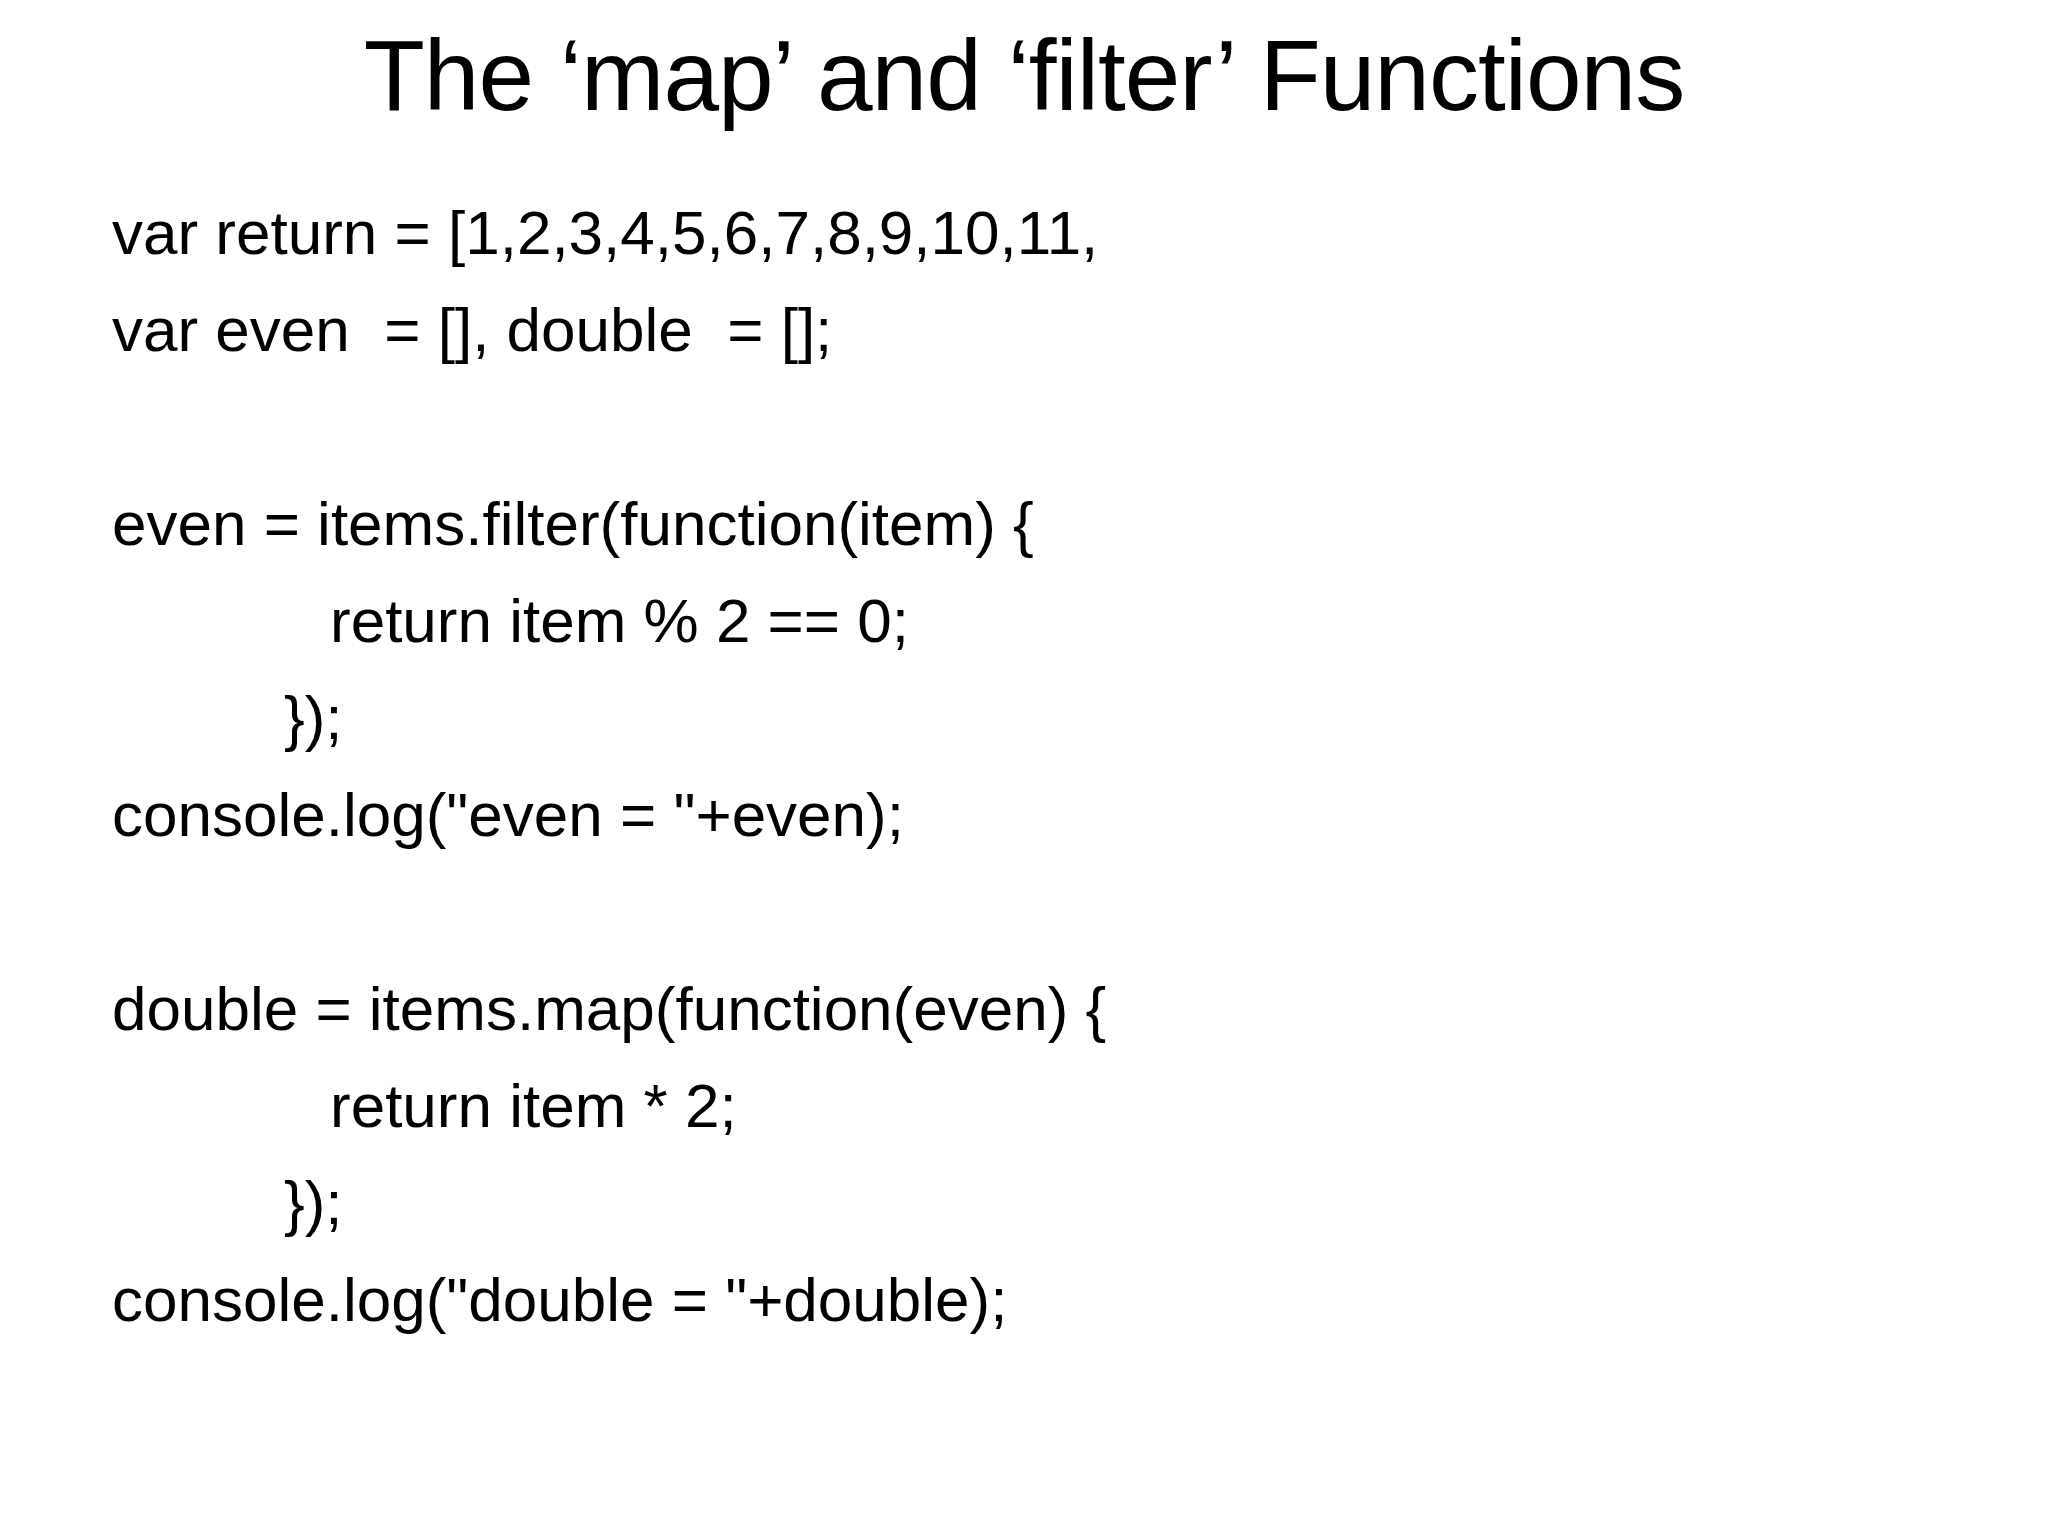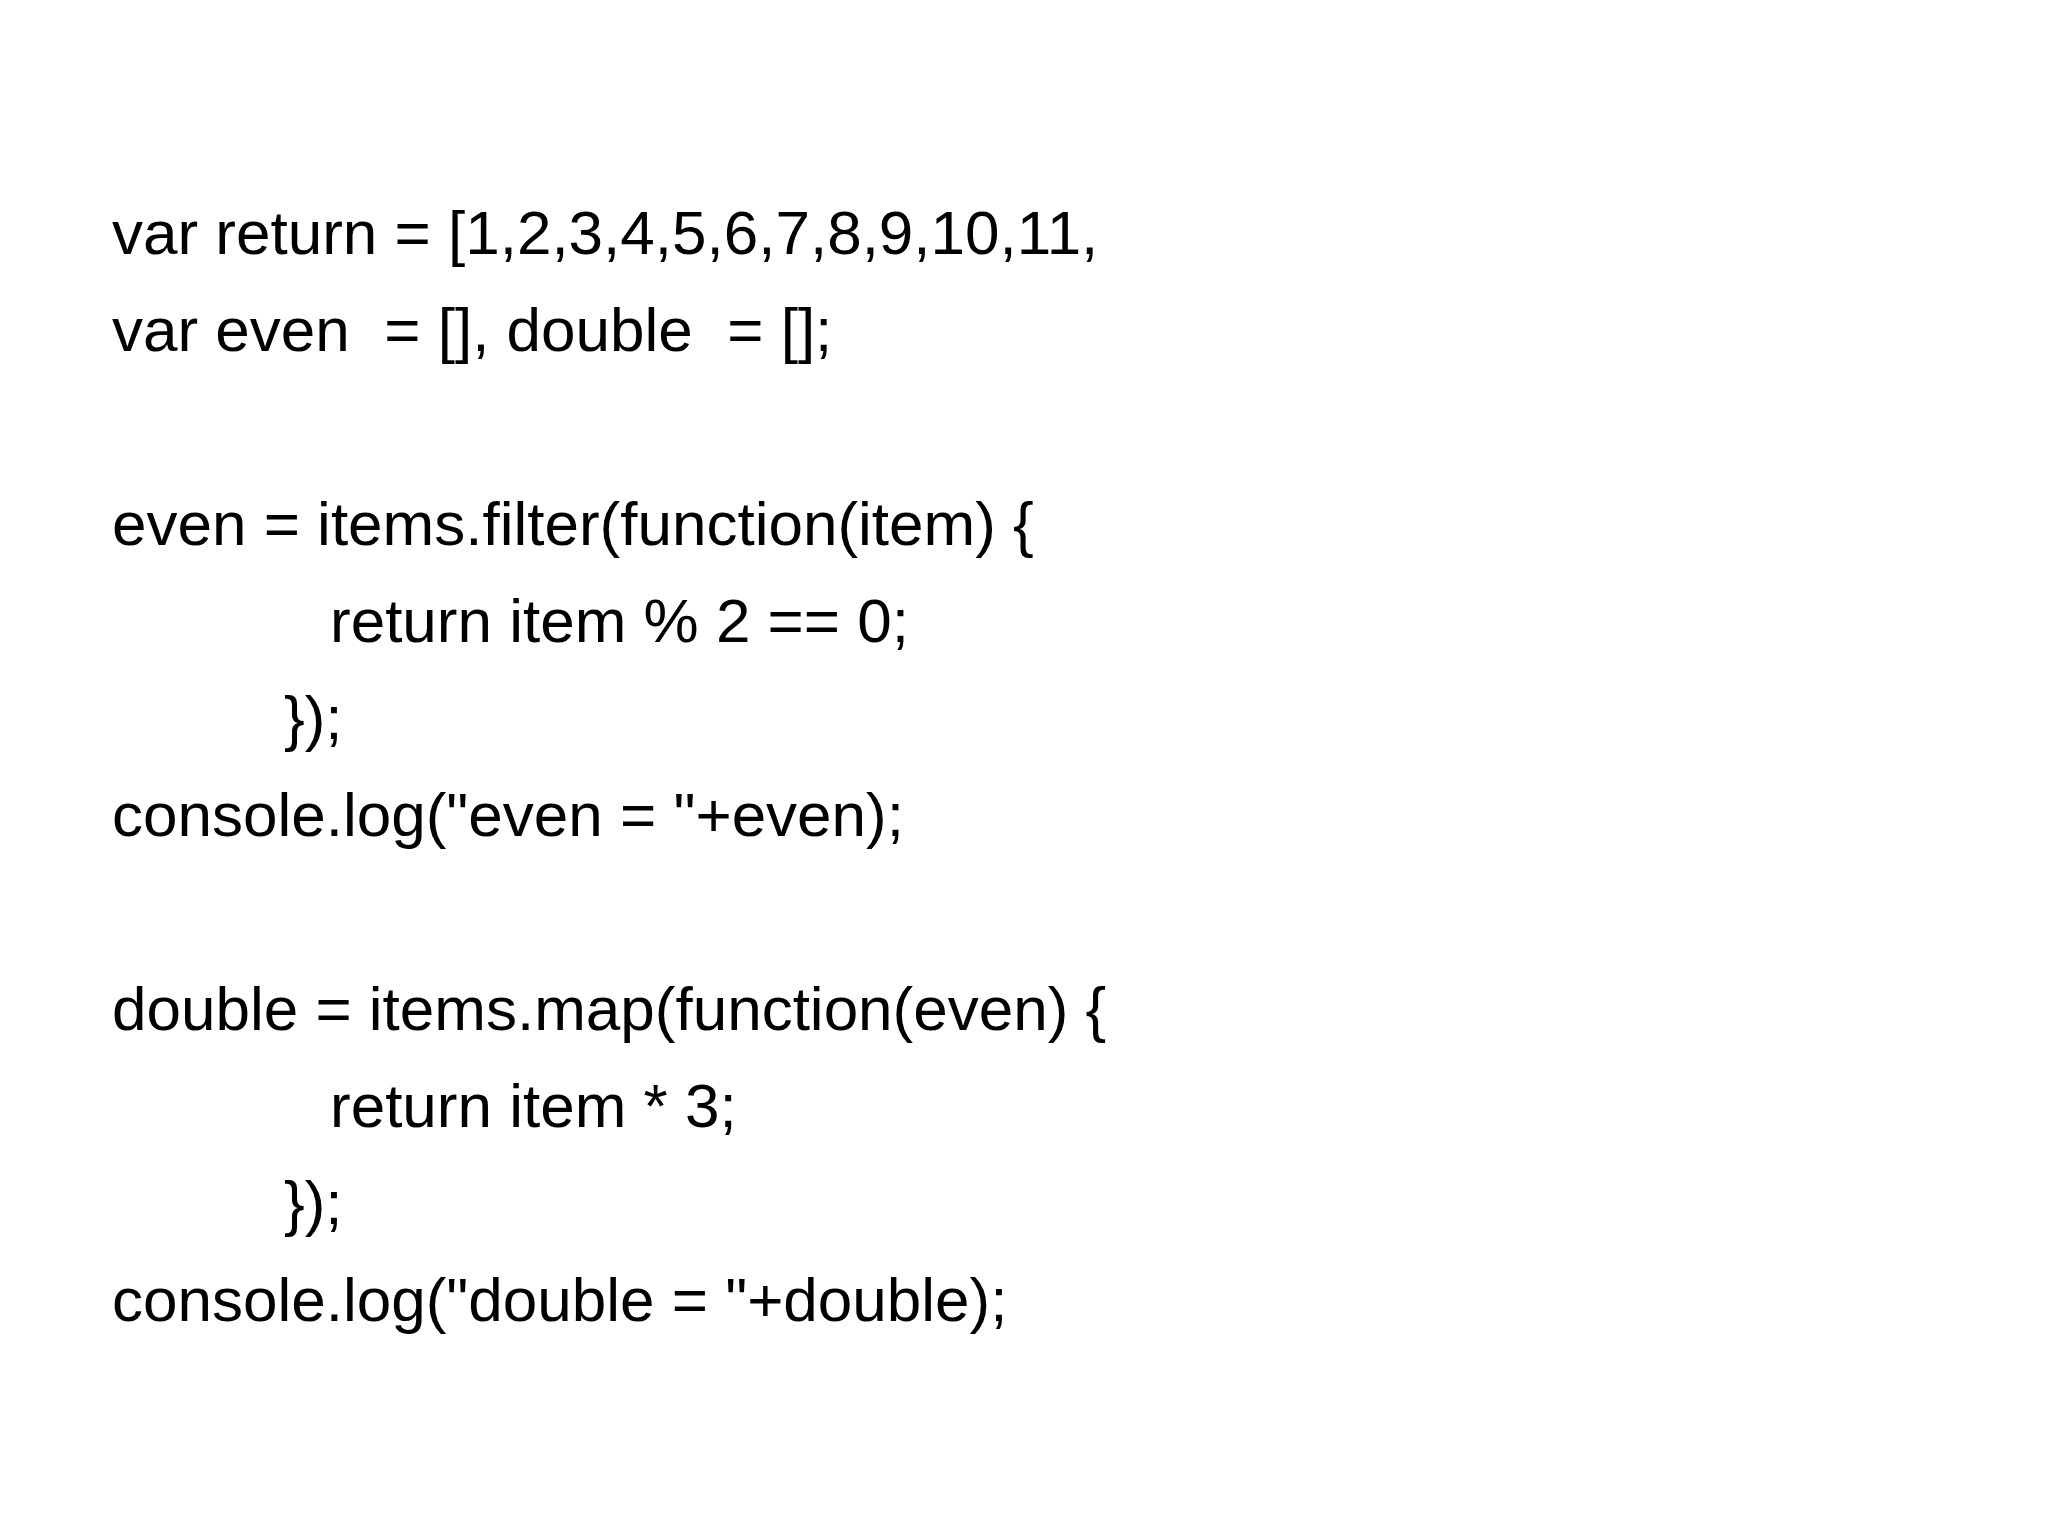--- a/index.html
+++ b/index.html
@@ -44,29 +44,30 @@
   }
   .indent-wrap   { padding-left: 347px; }
   .indent-return { padding-left: 218px; }
   .indent-brace  { padding-left: 172px; }
 </style>
 </head>
 <body>
 
 <div class="slide">
 
+  <div class="slide-title">The ‘map’ and ‘filter’ Functions</div>
 
   <div class="code-block">
     <div class="code-line">var return = [1,2,3,4,5,6,7,8,9,10,11,</div>
     <div class="code-line">var even  = [], double  = [];</div>
     <div class="code-line"></div>
     <div class="code-line">even = items.filter(function(item) {</div>
     <div class="code-line indent-return">return item % 2 == 0;</div>
     <div class="code-line indent-brace">});</div>
     <div class="code-line">console.log("even = "+even);</div>
     <div class="code-line"></div>
     <div class="code-line">double = items.map(function(even) {</div>
-    <div class="code-line indent-return">return item * 3;</div>
+    <div class="code-line indent-return">return item * 2;</div>
     <div class="code-line indent-brace">});</div>
     <div class="code-line">console.log("double = "+double);</div>
   </div>
 
 </div>
 
 </body></html>

